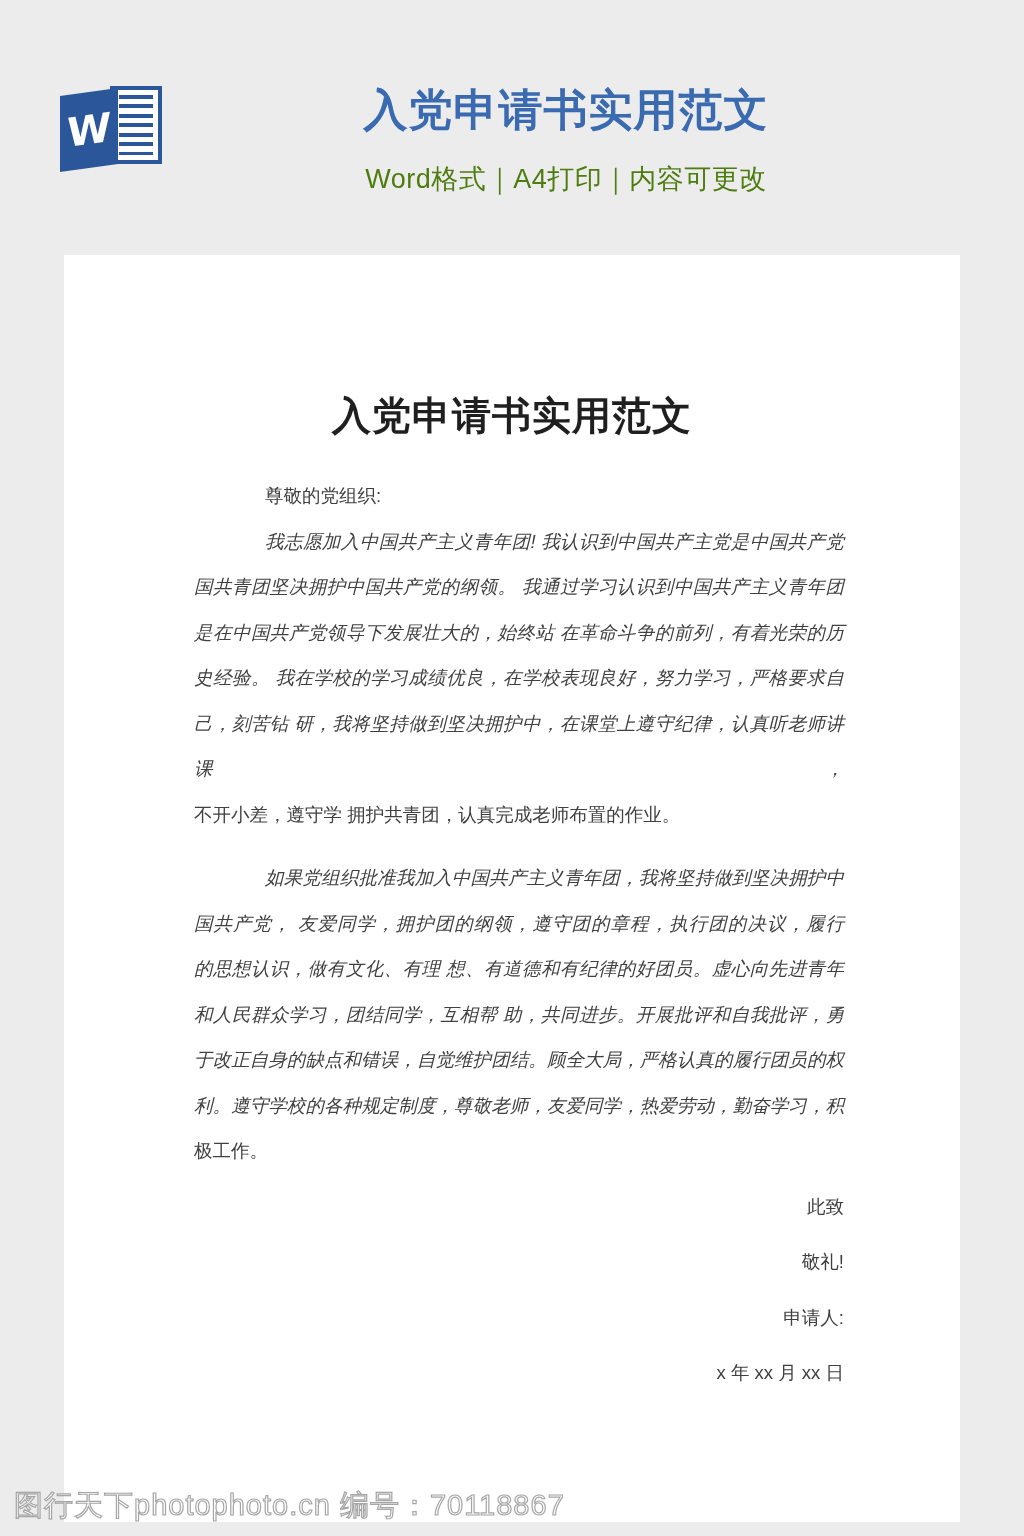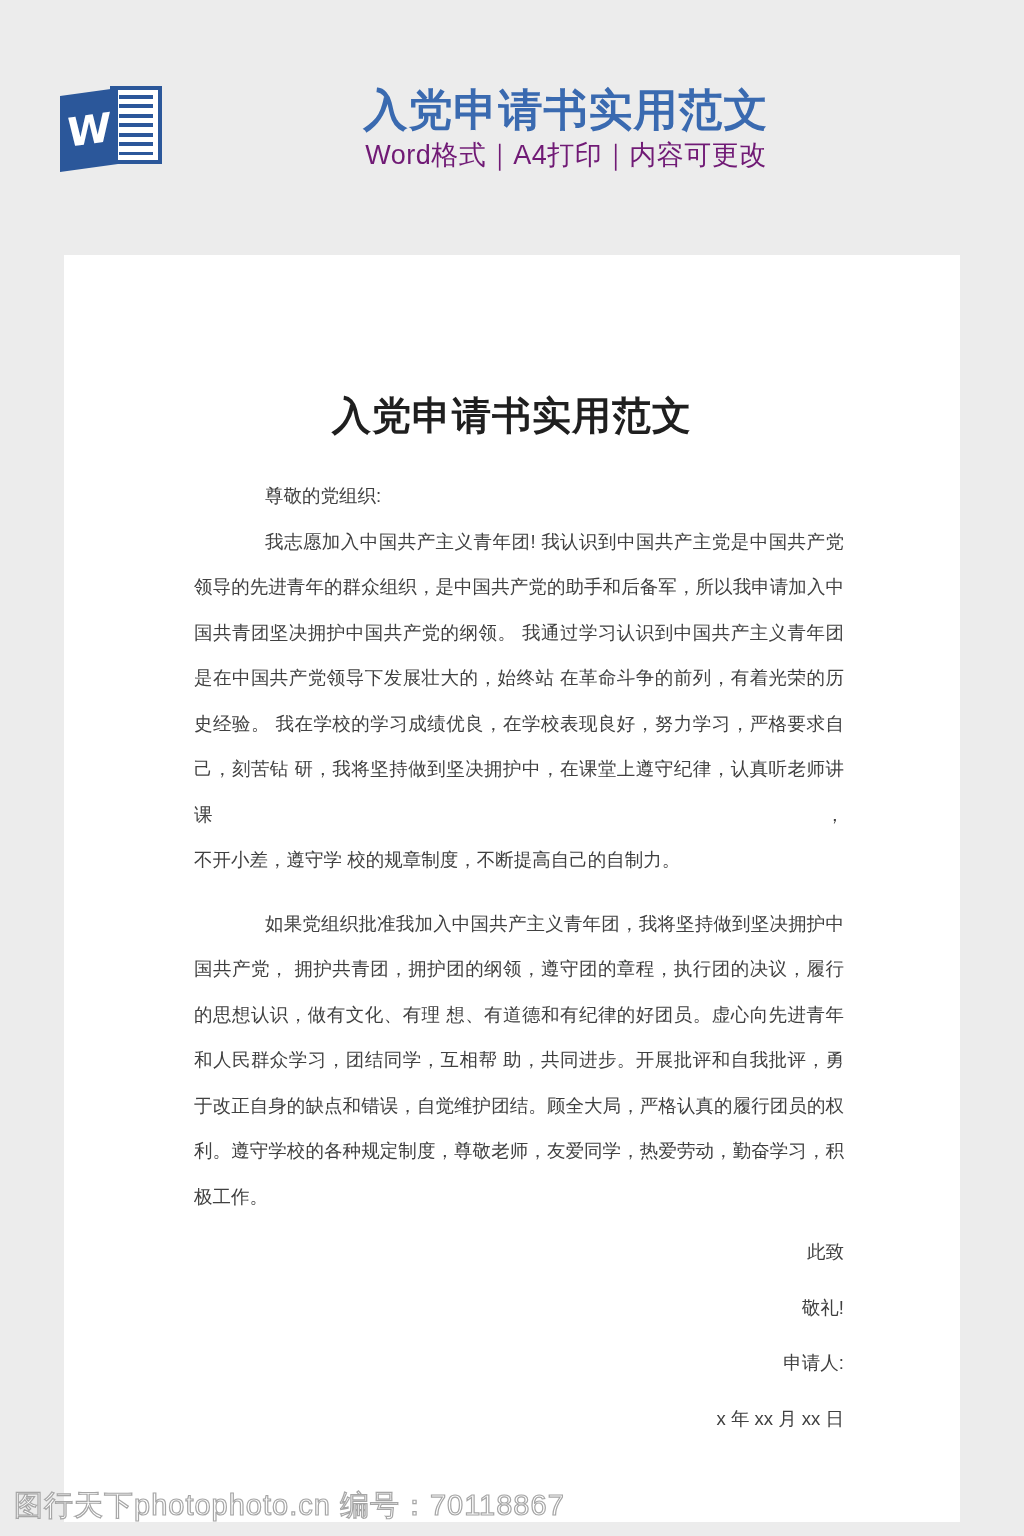--- a/index.html
+++ b/index.html
@@ -32,40 +32,40 @@
   }
   .header-text {
     position:absolute; left:566px; top:88px; transform:translateX(-50%);
     text-align:center; white-space:nowrap;
   }
   .header-title {
     font-size:44px; font-weight:bold; color:#3a6ab0; line-height:1.02;
     letter-spacing:1px;
   }
   .header-subtitle {
-    margin-top:4px; font-size:27px; color:#701a75; letter-spacing:0.5px;
+    margin-top:28px; font-size:27px; color:#4d7c0f; letter-spacing:0.5px;
   }
 
   
   .doc-page {
     position:absolute; left:64px; top:255px; width:896px; height:1267px;
     background:#ffffff;
   }
   .doc-title {
     margin:141px 0 0 0; text-align:center;
     font-family:"Liberation Serif", serif;
     font-size:39px; font-weight:bold; color:#1f1f1f; line-height:1;
     letter-spacing:1px;
   }
   .doc-body {
     margin-top:38px; padding-left:130px; width:650px;
     font-size:18.5px; color:#404040;
   }
   .doc-line { line-height:45.5px; white-space:pre-wrap; }
-  .doc-line.justify { text-align:justify; text-align-last:justify; }
+  .doc-line.justify { text-align:justify; text-align-last:justify;font-style:italic; }
   .doc-line.indent { text-indent:71px; }
   .doc-line.para-gap { margin-top:18px; }
   .doc-line.close-gap { margin-top:10px;text-align:right; }
 
   
   .watermark {
     position:absolute; left:14px; top:1486px;
     font-size:29px; letter-spacing:1px; white-space:nowrap;
     color:rgba(255,255,255,0.92);
     -webkit-text-stroke:1.2px #a6a6a6;
@@ -89,28 +89,27 @@
       <div class="header-title">入党申请书实用范文</div>
       <div class="header-subtitle">Word格式｜A4打印｜内容可更改</div>
     </div>
   </header>
 
   <div class="doc-page">
     <h1 class="doc-title">入党申请书实用范文</h1>
     <div class="doc-body">
         <div class="doc-line indent">尊敬的党组织:</div>
         <div class="doc-line indent justify">我志愿加入中国共产主义青年团! 我认识到中国共产主党是中国共产党</div>
-        <div class="doc-line justify">领导的先进青年的群众组织，是中国共产党的助手和后备军，所以我申请加入中</div>
         <div class="doc-line justify">国共青团坚决拥护中国共产党的纲领。 我通过学习认识到中国共产主义青年团</div>
         <div class="doc-line justify">是在中国共产党领导下发展壮大的，始终站 在革命斗争的前列，有着光荣的历</div>
         <div class="doc-line justify">史经验。 我在学校的学习成绩优良，在学校表现良好，努力学习，严格要求自</div>
         <div class="doc-line justify">己，刻苦钻 研，我将坚持做到坚决拥护中，在课堂上遵守纪律，认真听老师讲课，</div>
-        <div class="doc-line">不开小差，遵守学 校的规章制度，不断提高自己的自制力。</div>
+        <div class="doc-line">不开小差，遵守学 拥护共青团，认真完成老师布置的作业。</div>
         <div class="doc-line indent justify para-gap">如果党组织批准我加入中国共产主义青年团，我将坚持做到坚决拥护中</div>
-        <div class="doc-line justify">国共产党， 拥护共青团，拥护团的纲领，遵守团的章程，执行团的决议，履行</div>
+        <div class="doc-line justify">国共产党， 友爱同学，拥护团的纲领，遵守团的章程，执行团的决议，履行</div>
         <div class="doc-line justify">的思想认识，做有文化、有理 想、有道德和有纪律的好团员。虚心向先进青年</div>
         <div class="doc-line justify">和人民群众学习，团结同学，互相帮 助，共同进步。开展批评和自我批评，勇</div>
         <div class="doc-line justify">于改正自身的缺点和错误，自觉维护团结。顾全大局，严格认真的履行团员的权</div>
         <div class="doc-line justify">利。遵守学校的各种规定制度，尊敬老师，友爱同学，热爱劳动，勤奋学习，积</div>
         <div class="doc-line">极工作。</div>
         <div class="doc-line indent close-gap">此致</div>
         <div class="doc-line indent close-gap">敬礼!</div>
         <div class="doc-line indent close-gap">申请人:</div>
         <div class="doc-line indent close-gap">x 年 xx 月 xx 日</div>
       </div>

